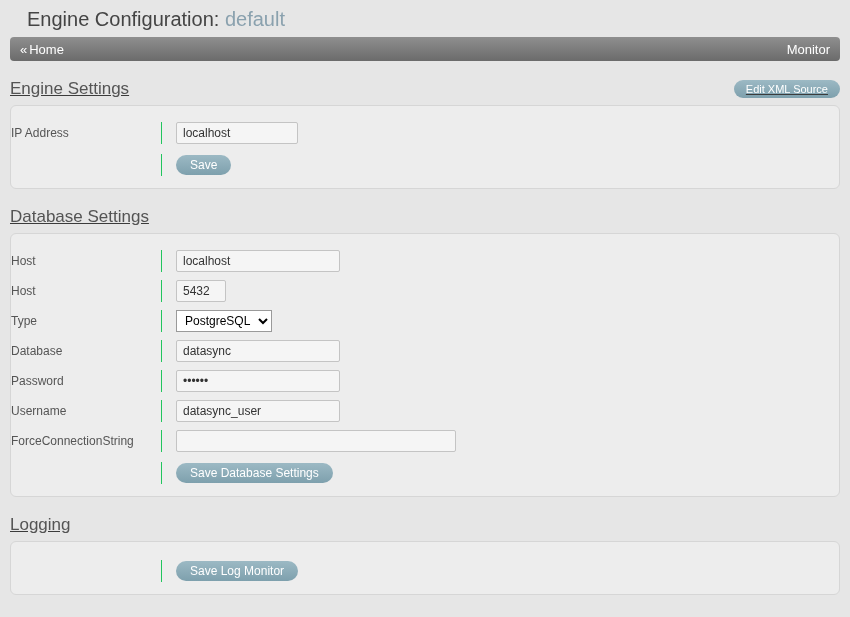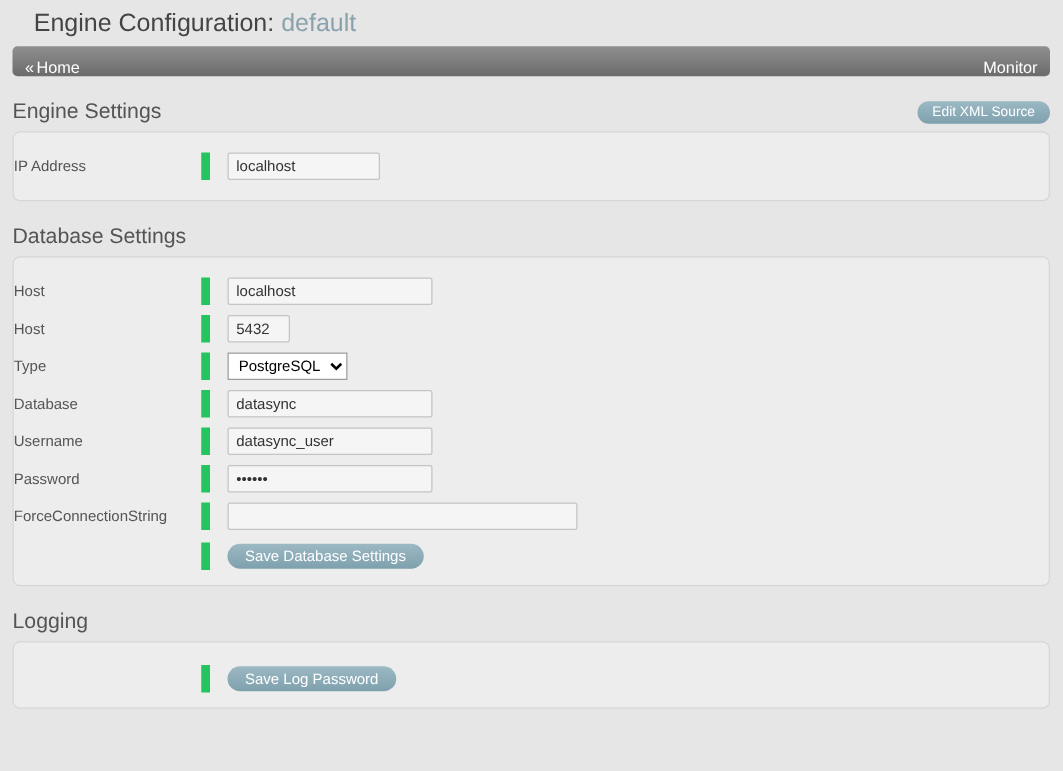--- a/index.html
+++ b/index.html
@@ -25,41 +25,42 @@
   }
   .page-title .suffix {
     color: #8aa1ae;
     font-weight: normal;
   }
   .navbar {
     background: linear-gradient(#8f8f8f, #6b6b6b);
     border-radius: 4px;
     height: 24px;
     display: flex;
-    align-items: flex-end;
+    align-items: center;
     justify-content: space-between;
     padding: 0 10px;
     color: #fff;
     font-size: 13px;
   }
   .navbar a {
     color: #fff;
     text-decoration: none;
     cursor: pointer;
   }
   .navbar .arrow {
     font-size: 13px;
     margin-right: 2px;
   }
   .section-header {
     display: flex;
     justify-content: space-between;
-    align-items: flex-end;
+    align-items: center;
     margin-top: 18px;
     margin-bottom: 6px;
+    text-decoration: underline;
   }
   .section-title {
     font-size: 17px;
     color: #545454;
     font-weight: normal;
   }
   .pill-btn, .pill-btn-sm {
     display: inline-block;
     background: linear-gradient(#9cb9c4, #7ea0ad);
     color: #fff;
@@ -87,21 +88,21 @@
     padding: 4px 0;
   }
   .form-label {
     width: 150px;
     text-align: left;
     padding-right: 14px;
     color: #555;
     font-size: 12px;
   }
   .divider-col {
-    border-left: 7px solid #22c55e;
+    border-left: 1px solid #22c55e;
     padding-left: 14px;
     min-height: 22px;
     display: flex;
     align-items: center;
     flex: 1;
   }
   input[type="text"], input[type="password"] {
     background: #f5f5f5;
     border: 1px solid #c4c4c4;
     border-radius: 2px;
@@ -150,20 +151,26 @@
     <div class="section-title">Engine Settings</div>
     <button class="pill-btn-sm">Edit XML Source</button>
   </div>
   <div class="panel">
     <div class="form-row">
       <div class="form-label">IP Address</div>
       <div class="divider-col">
         <input type="text" class="inp-short" value="localhost" style="">
       </div>
     </div>
+    <div class="btn-row">
+      <div class="form-label"></div>
+      <div class="divider-col">
+        <button class="pill-btn">Save</button>
+      </div>
+    </div>
   </div>
 
   <div class="section-header">
     <div class="section-title">Database Settings</div>
   </div>
   <div class="panel">
     <div class="form-row">
       <div class="form-label">Host</div>
       <div class="divider-col">
         <input type="text" class="inp-mid" value="localhost" style="">
@@ -183,29 +190,29 @@
         </select>
       </div>
     </div>
     <div class="form-row">
       <div class="form-label">Database</div>
       <div class="divider-col">
         <input type="text" class="inp-mid" value="datasync" style="">
       </div>
     </div>
     <div class="form-row">
+      <div class="form-label">Password</div>
+      <div class="divider-col">
+        <input type="text" class="inp-mid" value="••••••" style="">
+      </div>
+    </div>
+    <div class="form-row">
       <div class="form-label">Username</div>
       <div class="divider-col">
         <input type="text" class="inp-mid" value="datasync_user" style="">
-      </div>
-    </div>
-    <div class="form-row">
-      <div class="form-label">Password</div>
-      <div class="divider-col">
-        <input type="text" class="inp-mid" value="••••••" style="">
       </div>
     </div>
     <div class="form-row">
       <div class="form-label">ForceConnectionString</div>
       <div class="divider-col">
         <input type="text" class="inp-long" value="" style="">
       </div>
     </div>
     <div class="btn-row">
       <div class="form-label"></div>
@@ -215,18 +222,18 @@
     </div>
   </div>
 
   <div class="section-header">
     <div class="section-title">Logging</div>
   </div>
   <div class="panel">
     <div class="btn-row">
       <div class="form-label"></div>
       <div class="divider-col">
-        <button class="pill-btn">Save Log Password</button>
+        <button class="pill-btn">Save Log Monitor</button>
       </div>
     </div>
   </div>
 
 </div>
 
 </body></html>

